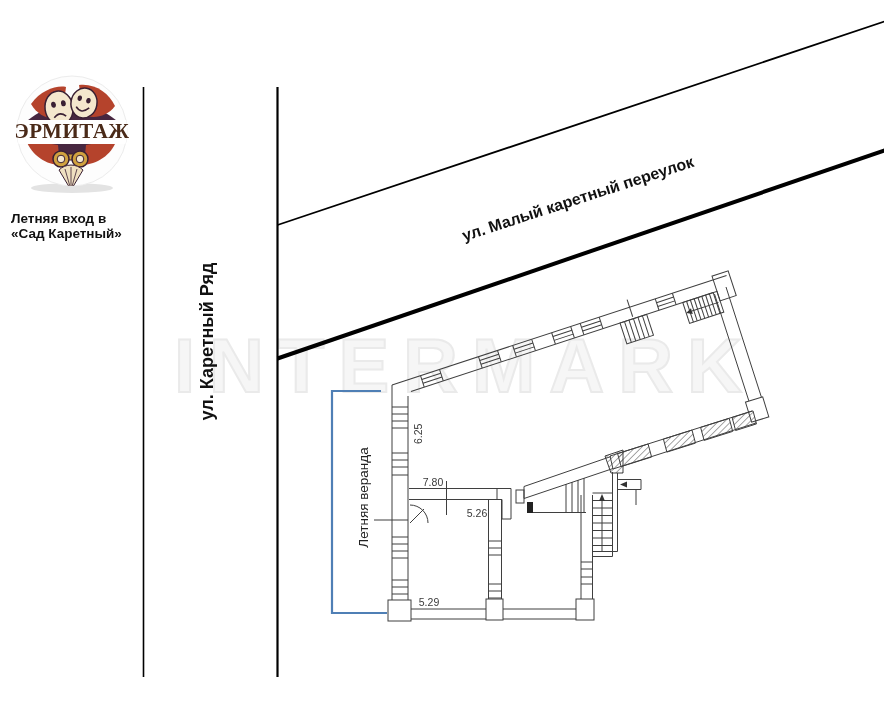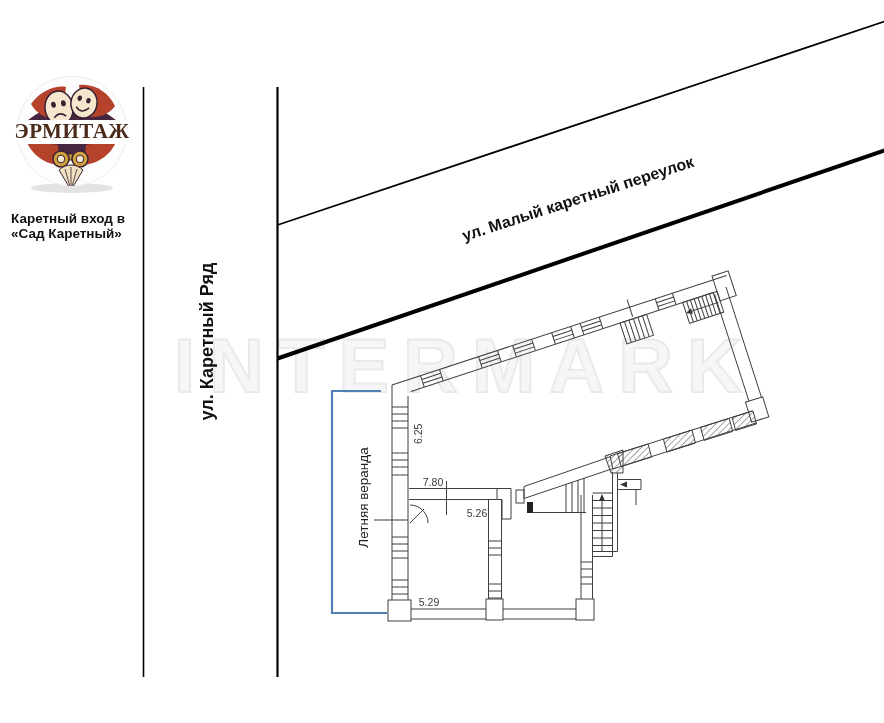--- a/index.html
+++ b/index.html
@@ -75,21 +75,21 @@
         <g>
           <path d="M58,118 L46,98 A17,17 0 0,1 70,98 Z" fill="#efe0c0" stroke="#3a2033"></path>
           <path d="M58,118 L52,97 M58,118 L58,95 M58,118 L64,97" stroke="#3a2033" stroke-width="0.8" fill="none"></path>
         </g>
       </g>
       <text x="59" y="66" text-anchor="middle" font-family="Liberation Serif,serif" font-weight="bold" font-size="21" letter-spacing="0.5" fill="#4a2a18">ЭРМИТАЖ</text>
     </svg>
   </div>
 
   <div id="logo-caption" class="abs">
-    <div>Каретный вход в</div>
+    <div>Летняя вход в</div>
     <div>«Сад Каретный»</div>
   </div>
 
   <svg id="streets-svg" width="884" height="723" viewBox="0 0 884 723">
     <line x1="143.5" y1="87" x2="143.5" y2="677" stroke="#000" stroke-width="1.6"></line>
     <line x1="277.5" y1="87" x2="277.5" y2="677" stroke="#000" stroke-width="2.2"></line>
     <line x1="277.5" y1="225" x2="886" y2="21" stroke="#000" stroke-width="1.8"></line>
     <line x1="277.5" y1="358.5" x2="886" y2="150" stroke="#000" stroke-width="4"></line>
   </svg>
 

